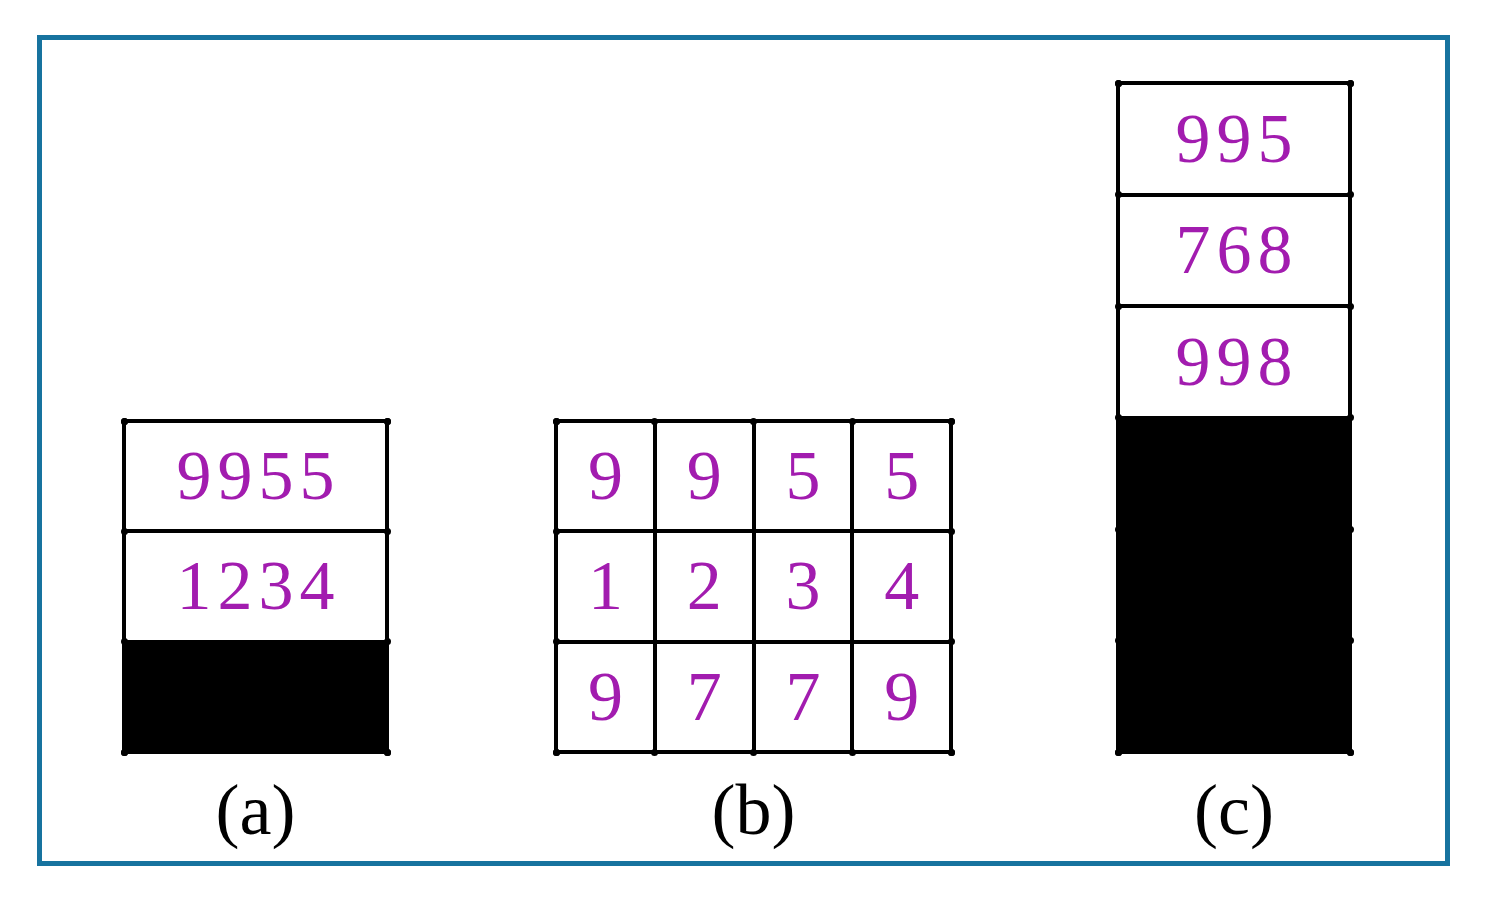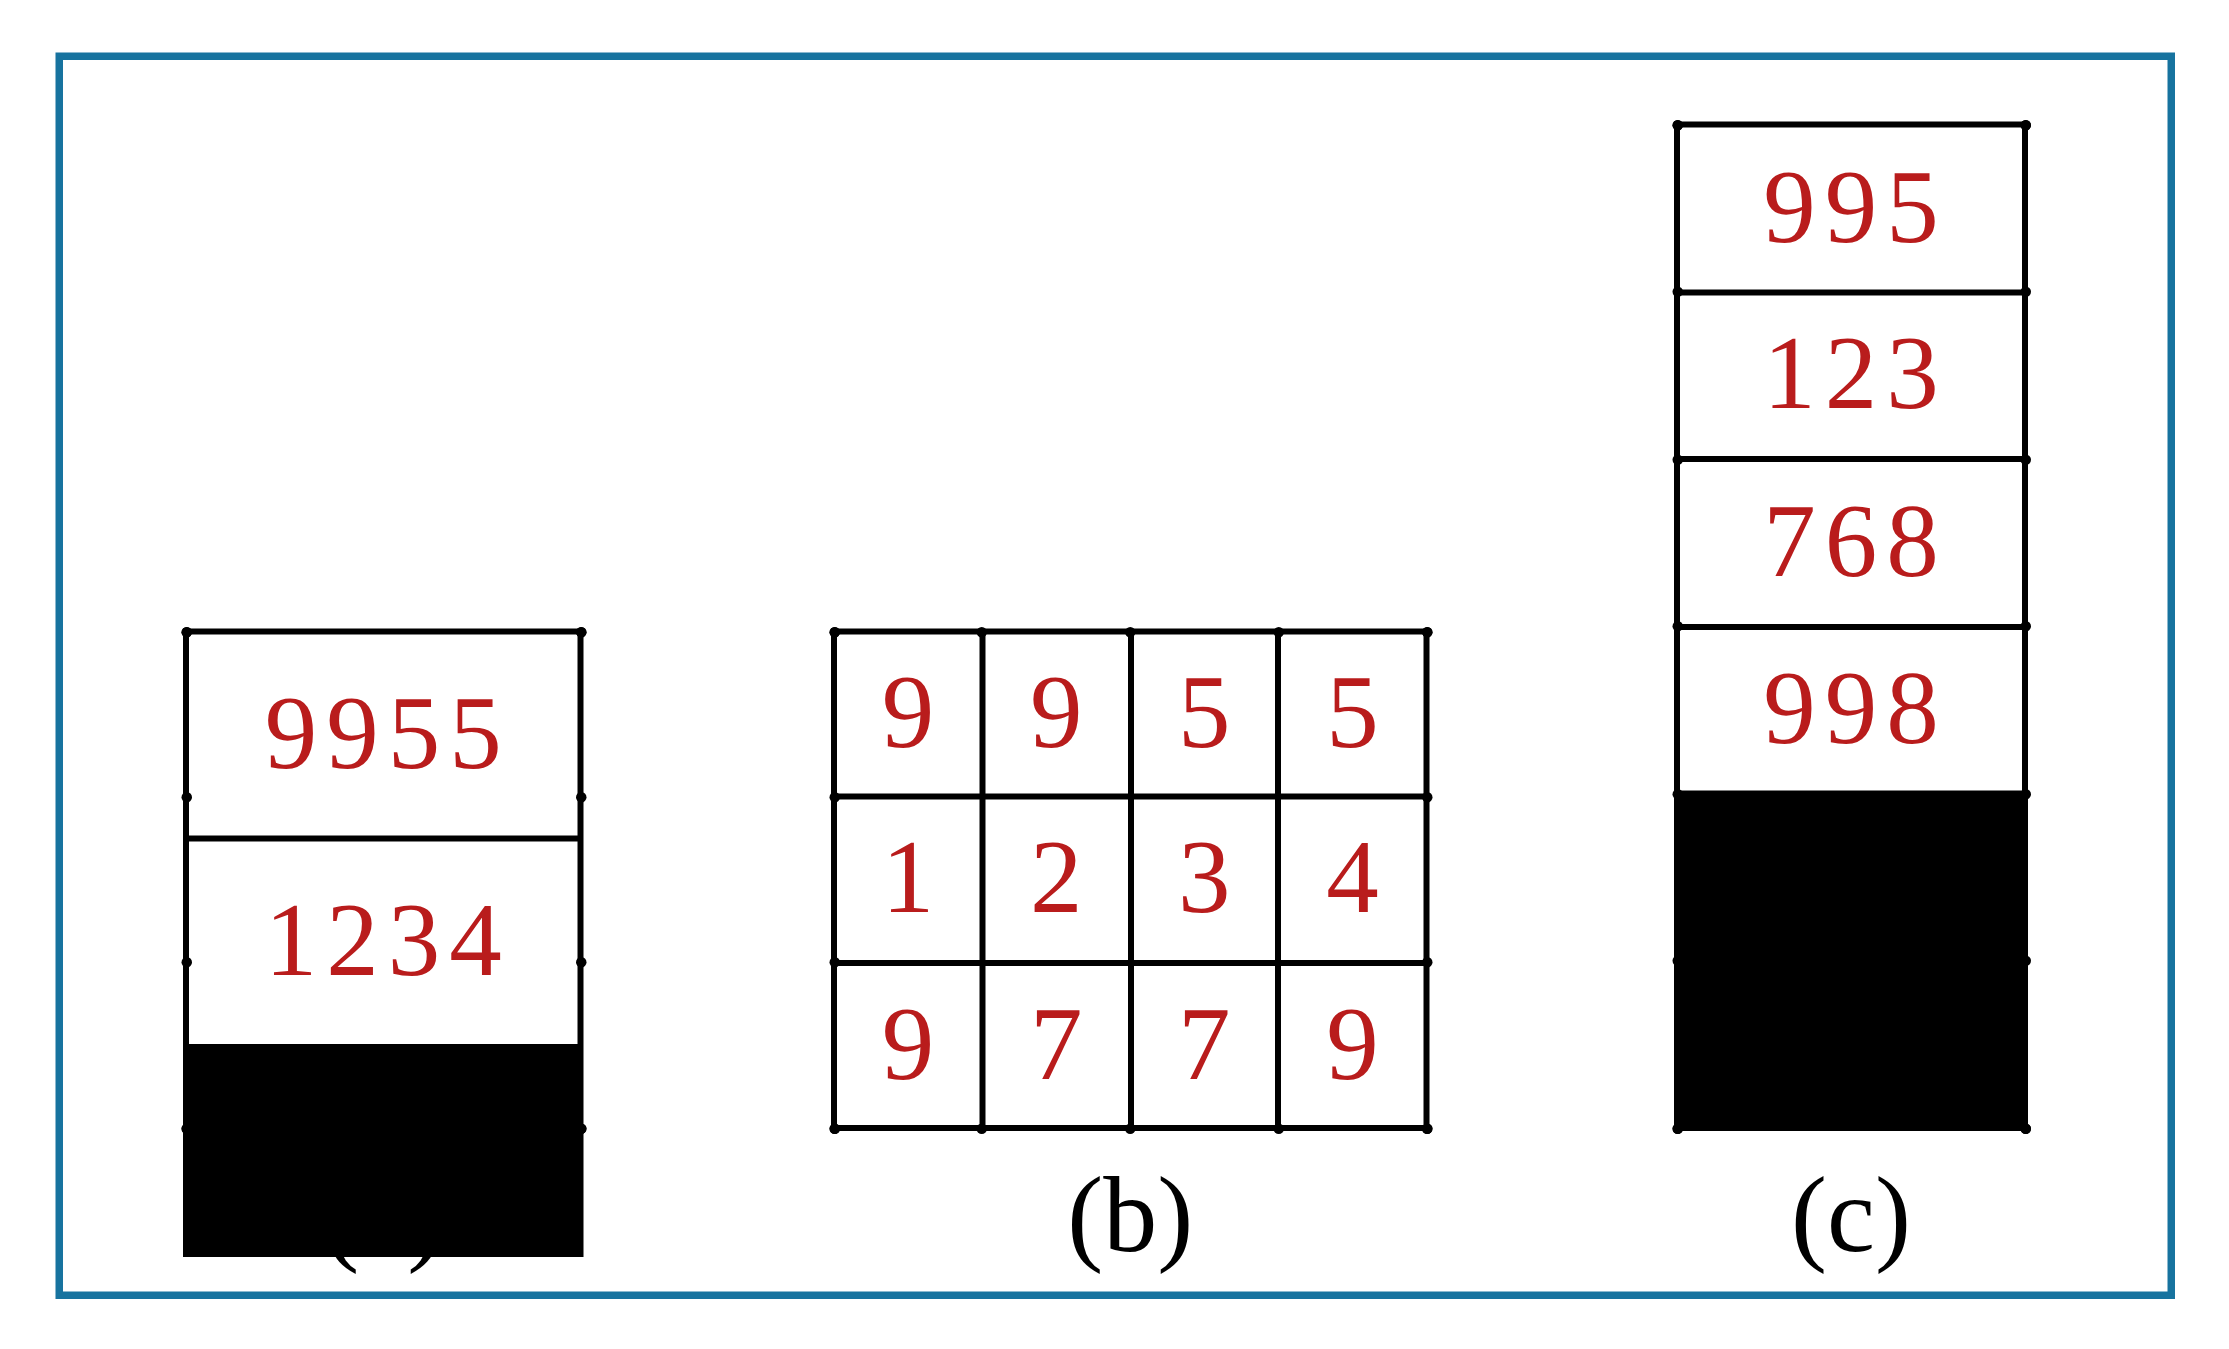--- a/index.html
+++ b/index.html
@@ -28,21 +28,21 @@
   .net-table {
     position: absolute;
     display: grid;
     background: #000000;
     padding: 4px;
     gap: 4px;
     box-sizing: border-box;
   }
   .table-a {
     left: 122px; top: 419px;
-    width: 267px; height: 419px;
+    width: 267px; height: 335px;
     grid-template-rows: repeat(3, 1fr);
     text-align: right;
   }
   .table-b {
     left: 554px; top: 419px;
     width: 399px; height: 335px;
     grid-template-rows: repeat(3, 1fr);
     grid-template-columns: repeat(4, 1fr);
   }
   .table-c {
@@ -50,21 +50,21 @@
     width: 236px; height: 673px;
     grid-template-rows: repeat(6, 1fr);
   }
   .cell {
     background: #ffffff;
     display: flex;
     align-items: center;
     justify-content: center;
     font-size: 70px;
     line-height: 1;
-    color: #b91c1c;
+    color: #a21caf;
   }
   .list .cell {
     letter-spacing: 6px;
     text-indent: 6px;
   }
   .dot {
     position: absolute;
     width: 7px;
     height: 7px;
     background: #000000;
@@ -137,21 +137,20 @@
       <div class="dot" style="left: 196px; top: 329.5px;"></div>
       <div class="dot" style="left: 294.75px; top: -1.5px;"></div>
       <div class="dot" style="left: 294.75px; top: 329.5px;"></div>
       <div class="dot" style="left: 393.5px; top: -1.5px;"></div>
       <div class="dot" style="left: 393.5px; top: 329.5px;"></div>
     </div>
   <div class="caption caption-b">(b)</div>
 
   <div class="net-table list table-c">
     <div class="cell">995</div>
-    <div class="cell">123</div>
     <div class="cell">768</div>
     <div class="cell">998</div>
   <div class="dot" style="left: -1.5px; top: -1.5px;"></div>
       <div class="dot" style="left: 230.5px; top: -1.5px;"></div>
       <div class="dot" style="left: -1.5px; top: 110px;"></div>
       <div class="dot" style="left: 230.5px; top: 110px;"></div>
       <div class="dot" style="left: -1.5px; top: 221.5px;"></div>
       <div class="dot" style="left: 230.5px; top: 221.5px;"></div>
       <div class="dot" style="left: -1.5px; top: 333px;"></div>
       <div class="dot" style="left: 230.5px; top: 333px;"></div>

